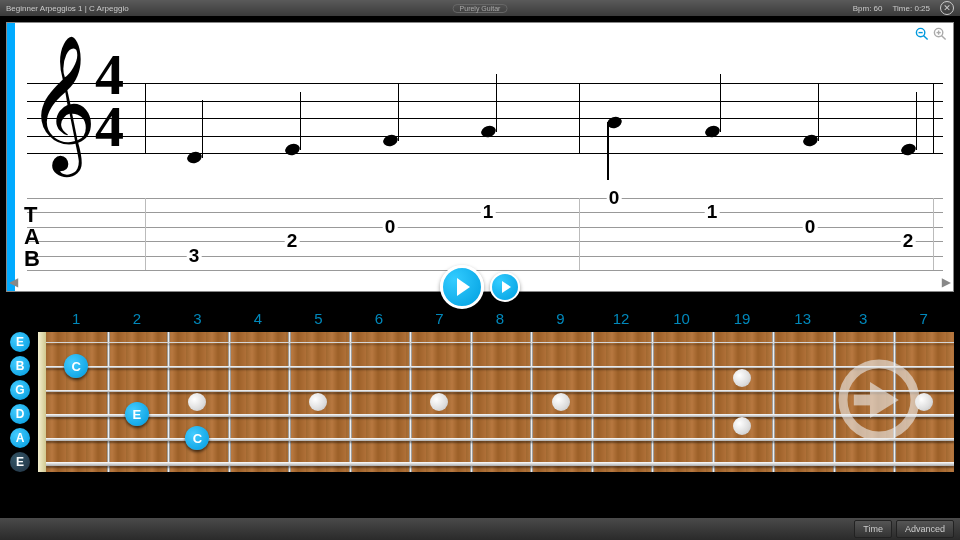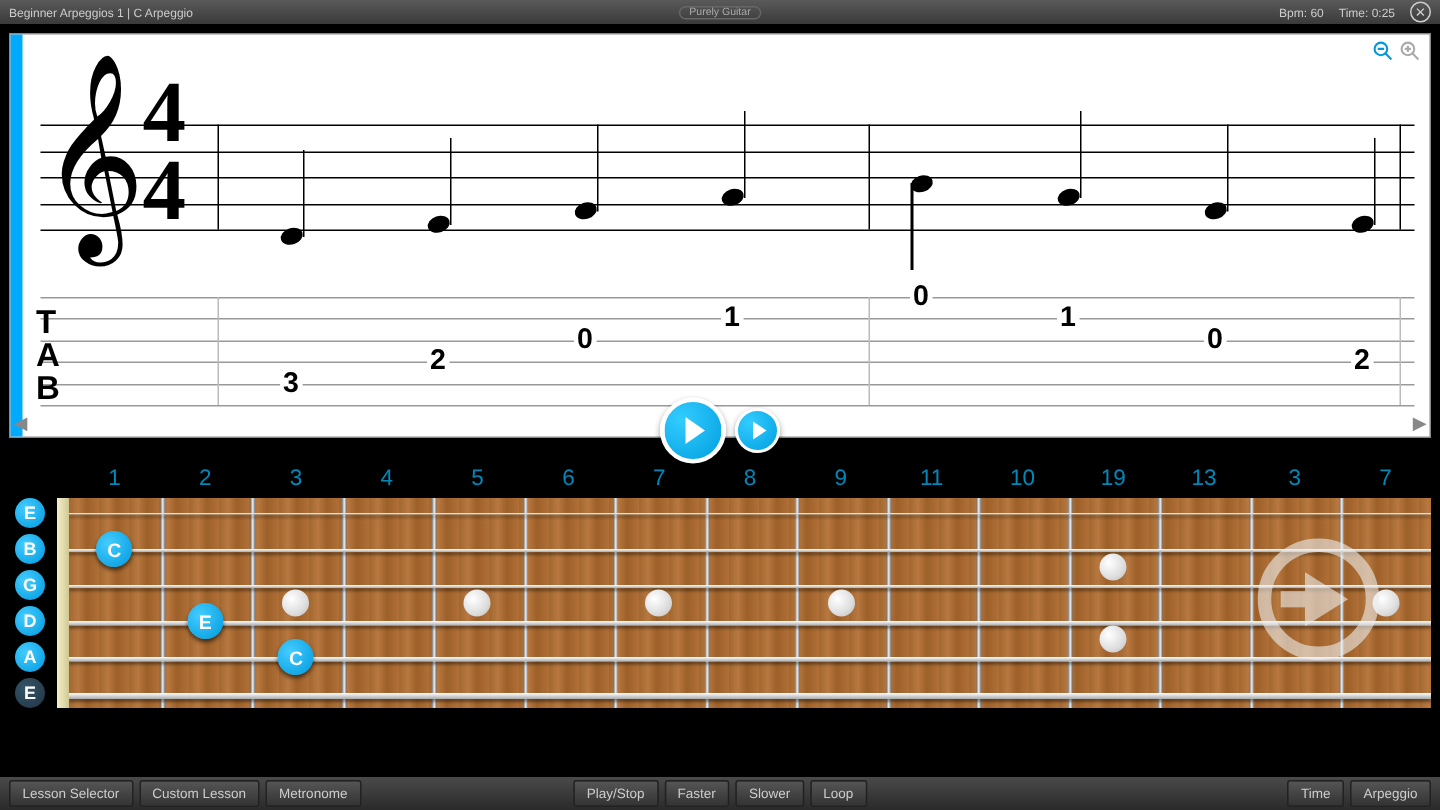--- a/index.html
+++ b/index.html
@@ -167,21 +167,21 @@
 <div class="fretnums" id="fretnums">
     <span style="left: 70.2667px;">1</span>
     <span style="left: 130.8px;">2</span>
     <span style="left: 191.333px;">3</span>
     <span style="left: 251.867px;">4</span>
     <span style="left: 312.4px;">5</span>
     <span style="left: 372.933px;">6</span>
     <span style="left: 433.467px;">7</span>
     <span style="left: 494px;">8</span>
     <span style="left: 554.533px;">9</span>
-    <span style="left: 615.067px;">11</span>
+    <span style="left: 615.067px;">12</span>
     <span style="left: 675.6px;">10</span>
     <span style="left: 736.133px;">19</span>
     <span style="left: 796.667px;">13</span>
     <span style="left: 857.2px;">3</span>
     <span style="left: 917.733px;">7</span>
   </div>
 
 <div class="fretboard-wrap">
   <div class="nut-area" id="nutarea">
       <div class="openstr" style="top: 0px;">E</div>
@@ -228,28 +228,17 @@
   <div class="bigarrow">
     <svg width="90" height="90" viewBox="0 0 100 100">
         <circle cx="50" cy="50" r="40" fill="none" stroke="#eee" stroke-width="10"></circle>
         <polygon points="40,30 72,50 40,70" fill="#eee"></polygon>
         <rect x="22" y="44" width="24" height="12" fill="#eee"></rect>
       </svg>
   </div>
 </div>
 
 <div class="bottombar">
-  <div id="bb-left" style="display:flex;gap:4px">
-      <div class="bbtn">Lesson Selector</div>
-      <div class="bbtn">Custom Lesson</div>
-      <div class="bbtn">Metronome</div>
-    </div>
-  <div class="center" id="bb-center">
-      <div class="bbtn">Play/Stop</div>
-      <div class="bbtn">Faster</div>
-      <div class="bbtn">Slower</div>
-      <div class="bbtn">Loop</div>
-    </div>
   <div class="right" id="bb-right">
       <div class="bbtn">Time</div>
-      <div class="bbtn">Arpeggio</div>
+      <div class="bbtn">Advanced</div>
     </div>
 </div>
 
 </body></html>

